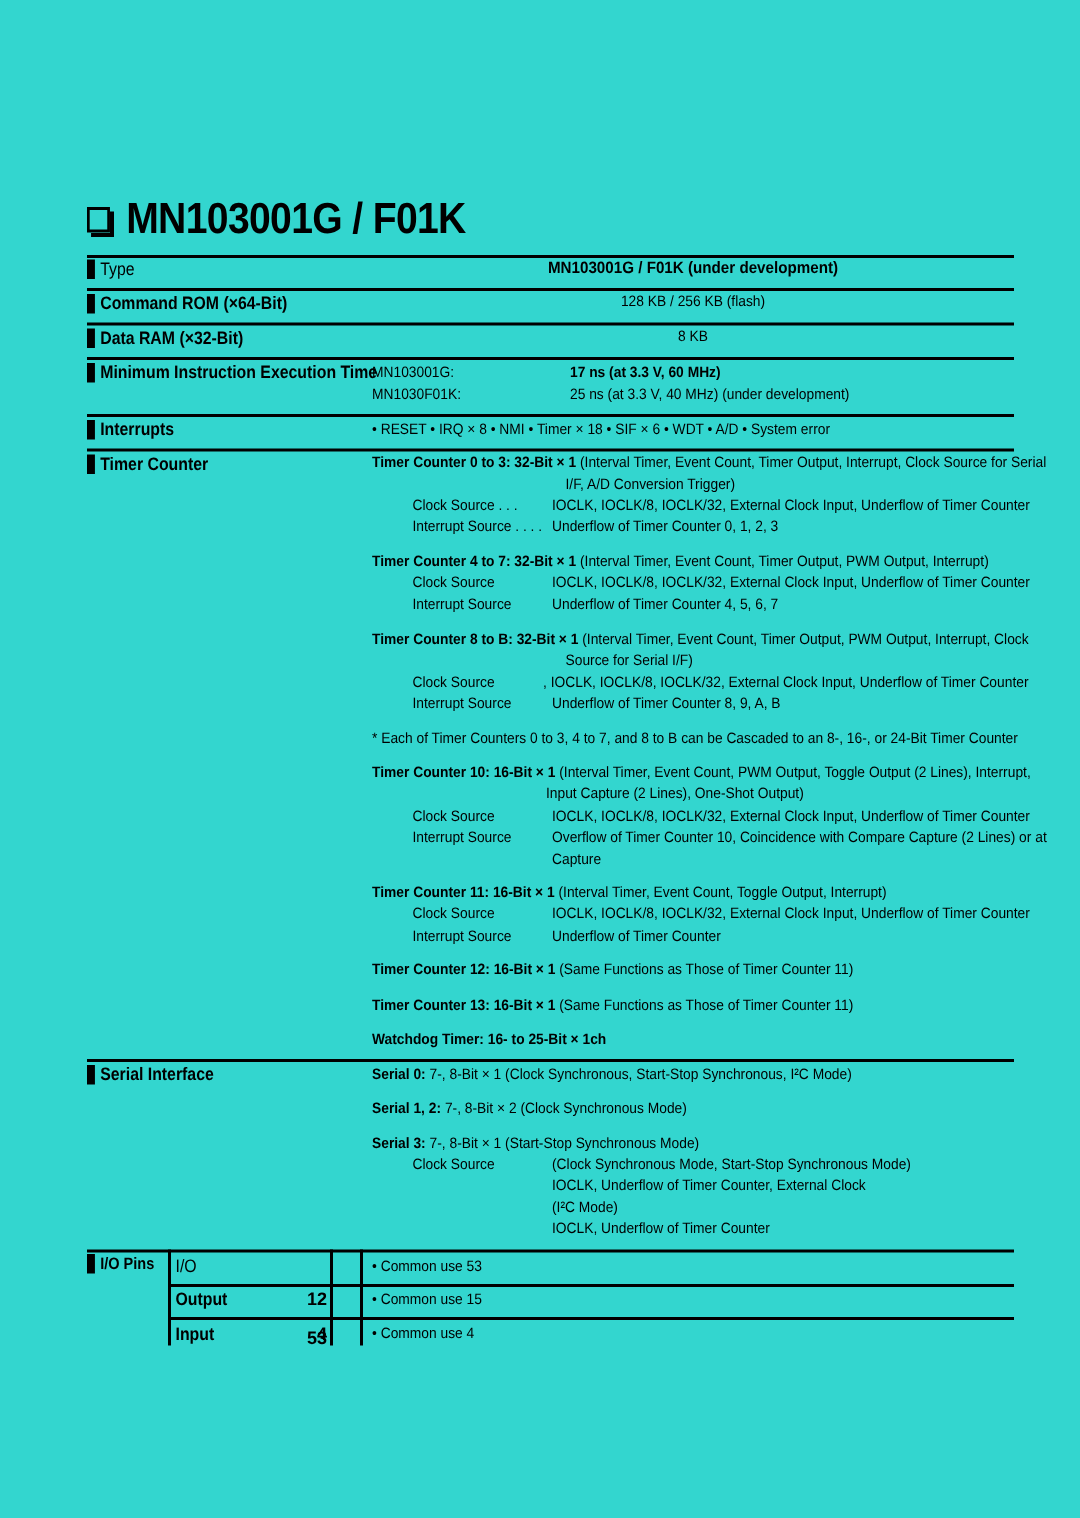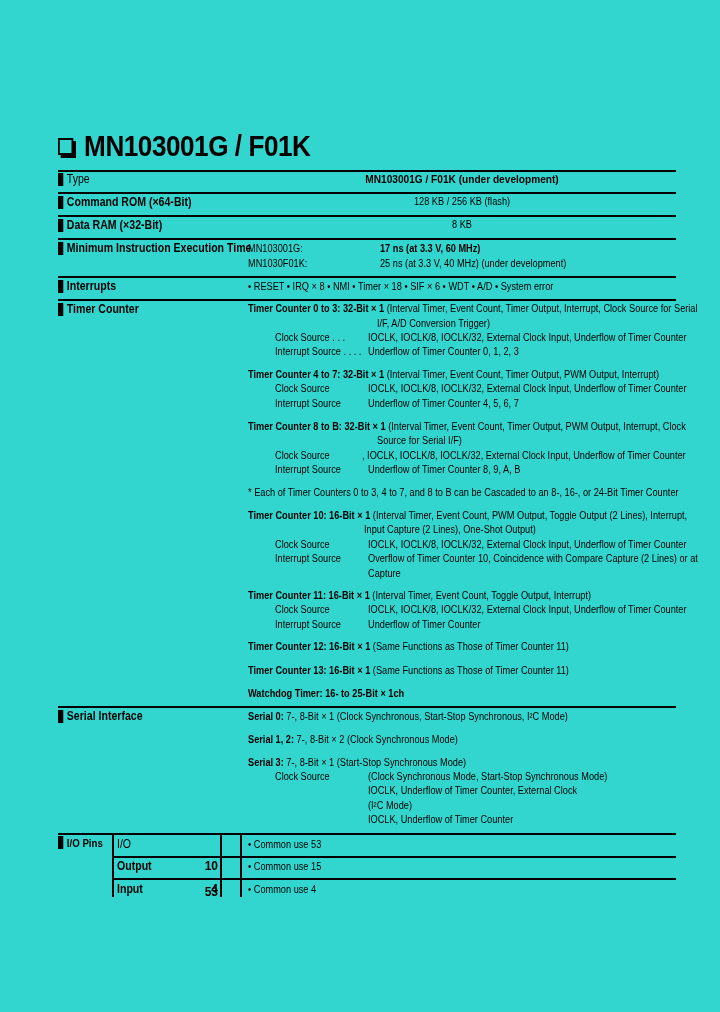--- a/index.html
+++ b/index.html
@@ -144,18 +144,18 @@
 <div class="vline" style="left:220px;top:833px;height:64px"></div>
 <div class="vline" style="left:240px;top:833px;height:64px"></div>
 <div class="hline" style="top:856px;left:112px;width:564px"></div>
 <div class="hline" style="top:878px;left:112px;width:564px"></div>
 
 <div class="io-label" style="left:117px;top:837px;font-weight:normal">I/O</div>
 <div class="io-num" style="left:198px;top:885px">53</div>
 <div class="t" style="left:248px;top:839px">• Common use  53</div>
 
 <div class="io-label" style="left:117px;top:859px">Output</div>
-<div class="io-num" style="left:198px;top:859px">10</div>
+<div class="io-num" style="left:198px;top:859px">12</div>
 <div class="t" style="left:248px;top:861px">• Common use  15</div>
 
 <div class="io-label" style="left:117px;top:882px">Input</div>
 <div class="io-num" style="left:198px;top:882px">4</div>
 <div class="t" style="left:248px;top:884px">• Common use  4</div>
 
 </body></html>

